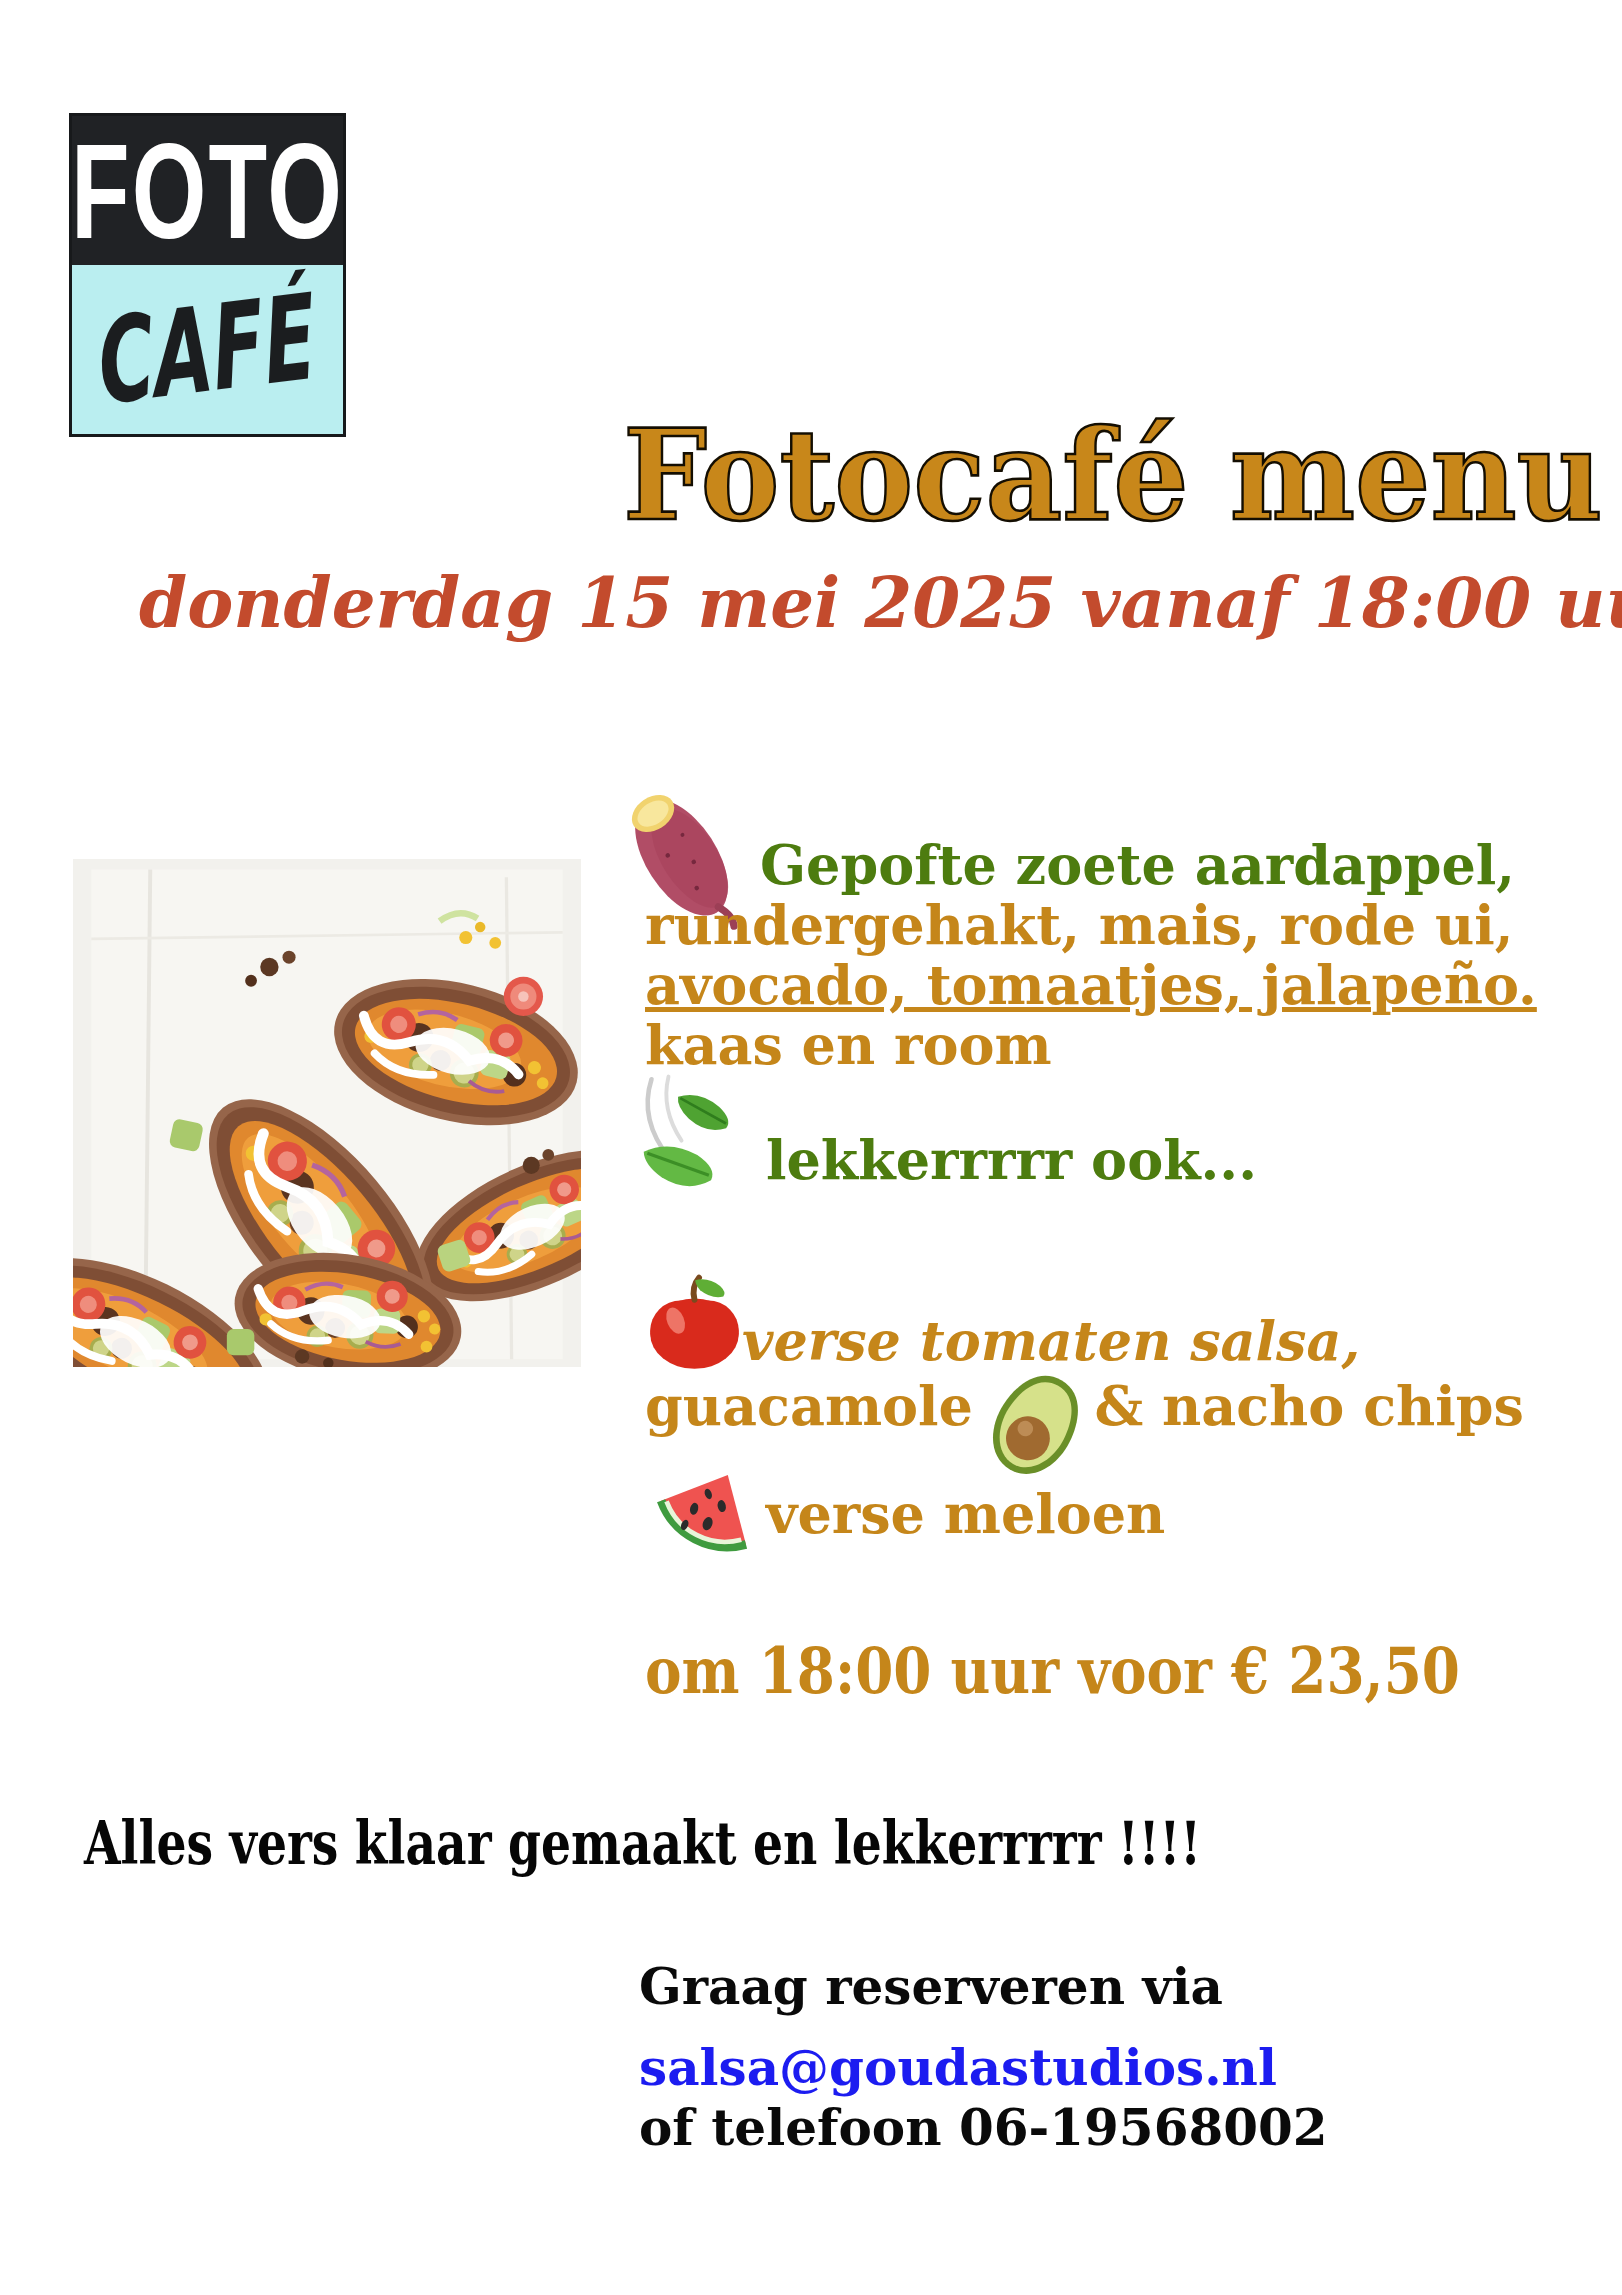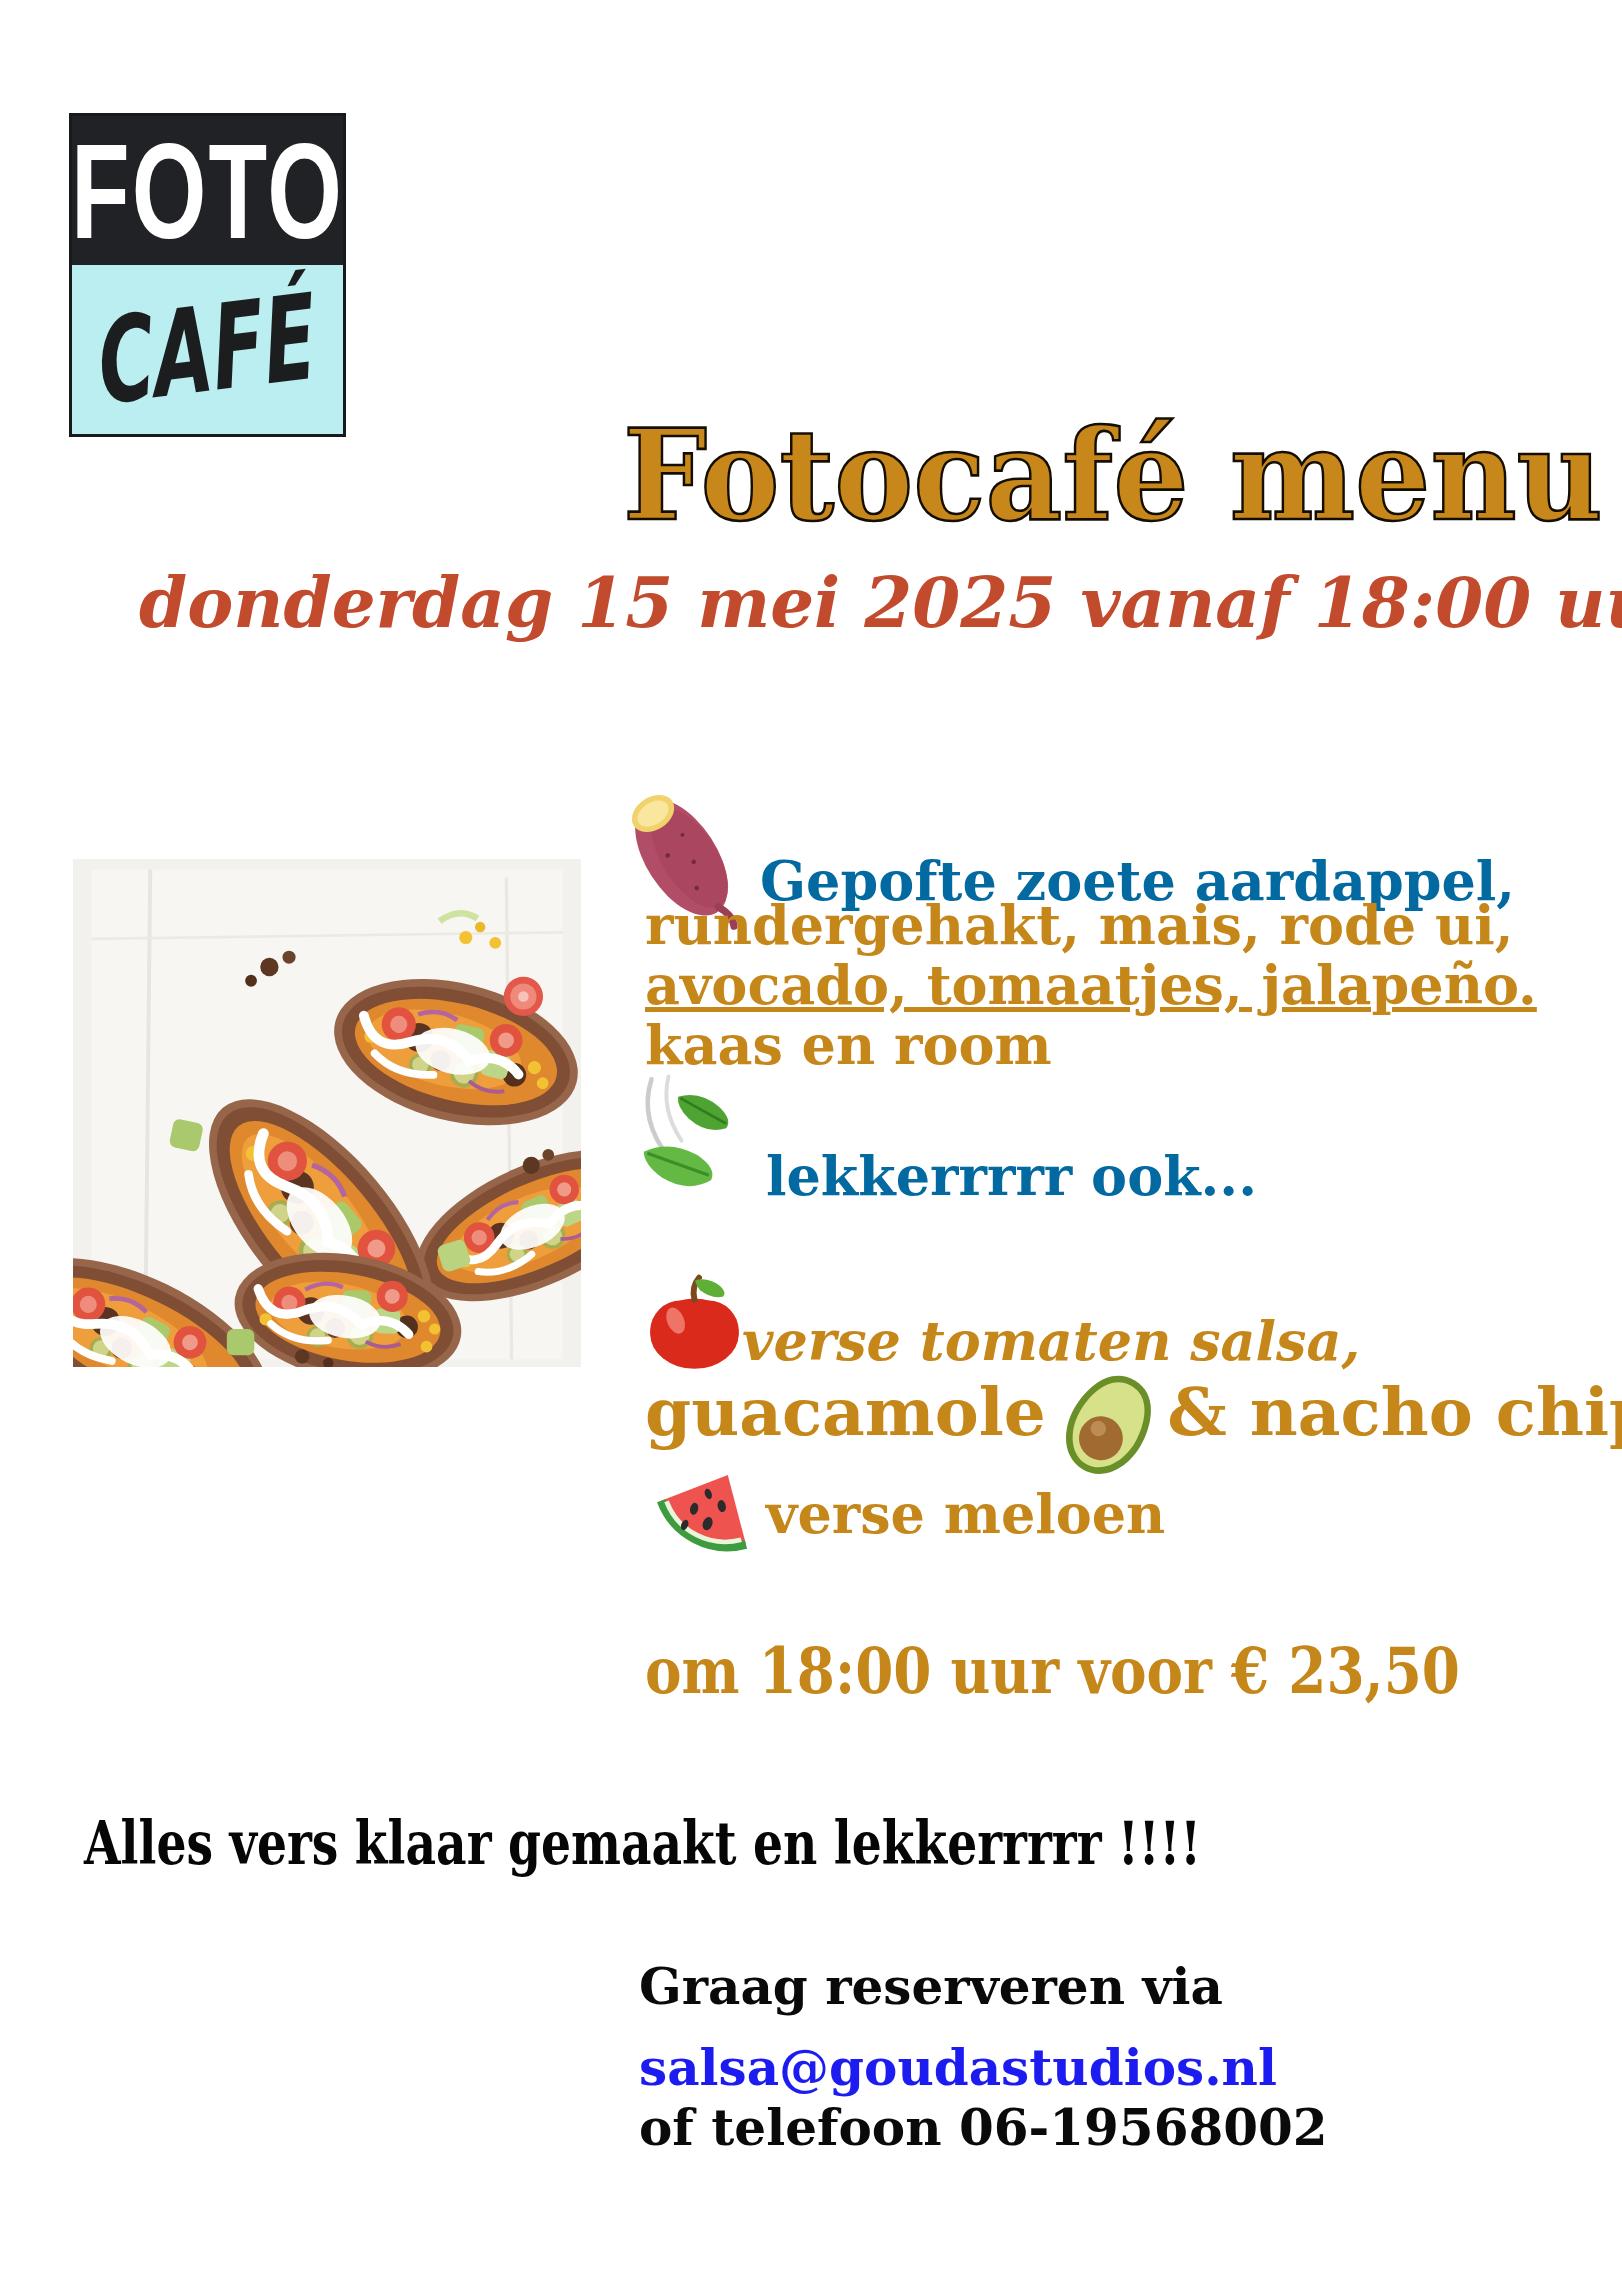--- a/index.html
+++ b/index.html
@@ -22,29 +22,29 @@
         transform:scaleX(.94);transform-origin:left top;}
   .date-line{position:absolute;left:139px;top:568px;font-weight:700;font-style:italic;
         font-size:69px;line-height:1;color:#c34b2d;white-space:nowrap;}
 
   
   .photo{position:absolute;left:73px;top:859px;width:508px;height:508px;}
 
   
   .mt{position:absolute;font-weight:700;font-size:54px;line-height:1;white-space:nowrap;}
   .gold{color:#c5861a;}
-  .brick{color:#0369a1;margin-top:16px;}
+  .brick{color:#4d7c0f;}
   #i1l1{left:760px;top:838px;}
   #i1l2{left:645px;top:898px;}
   #i1l3{left:645px;top:958px;text-decoration:underline;}
   #i1l4{left:645px;top:1018px;}
   #i2t{left:766px;top:1133px;}
   #i3l1{left:742px;top:1314px;font-style:italic;}
   #i3row{position:absolute;left:645px;top:1365px;display:flex;align-items:flex-start;}
-  #i3row .t{font-weight:700;font-size:66px;line-height:1;margin-top:14.4px;white-space:nowrap;}
+  #i3row .t{font-weight:700;font-size:54px;line-height:1;margin-top:14.4px;white-space:nowrap;}
   #i3row svg{margin:2.6px 10.5px 0 13px;}
   #i4t{left:766px;top:1487px;}
   #price{left:645px;top:1640px;font-size:63px;transform:scaleX(.87);transform-origin:left top;}
 
   
   .icon{position:absolute;}
   #ic1{left:622px;top:784px;width:119px;height:152px;}
   #ic2{left:629px;top:1074px;width:109px;height:128px;}
   #ic3{left:645px;top:1267px;width:99px;height:106px;}
   #ic4{left:640px;top:1463px;width:115px;height:101px;}

